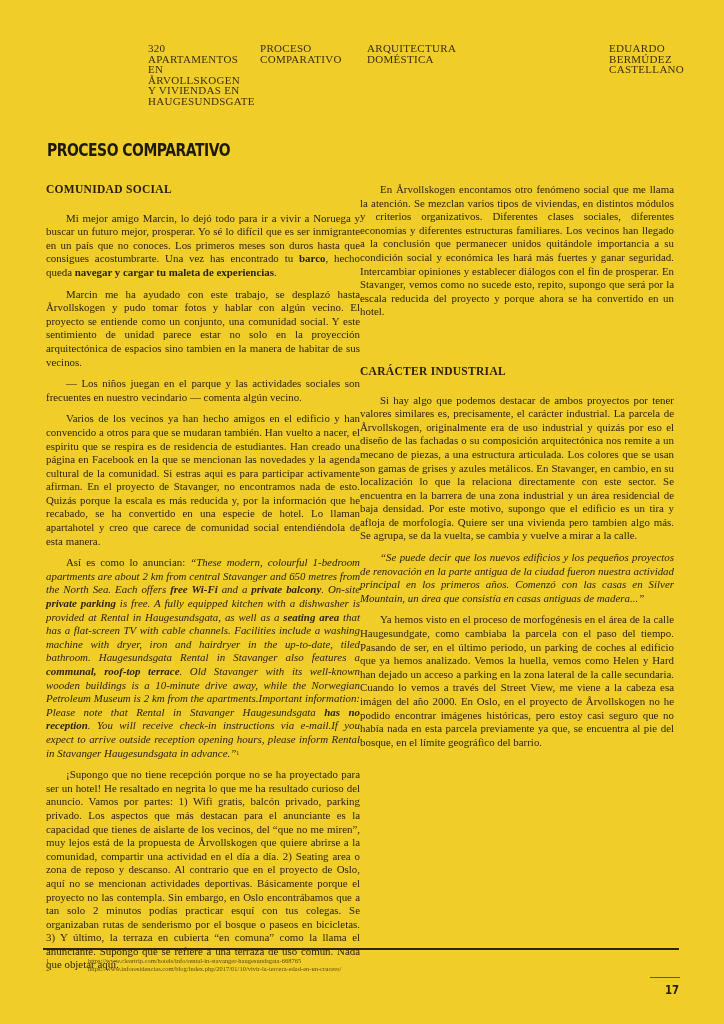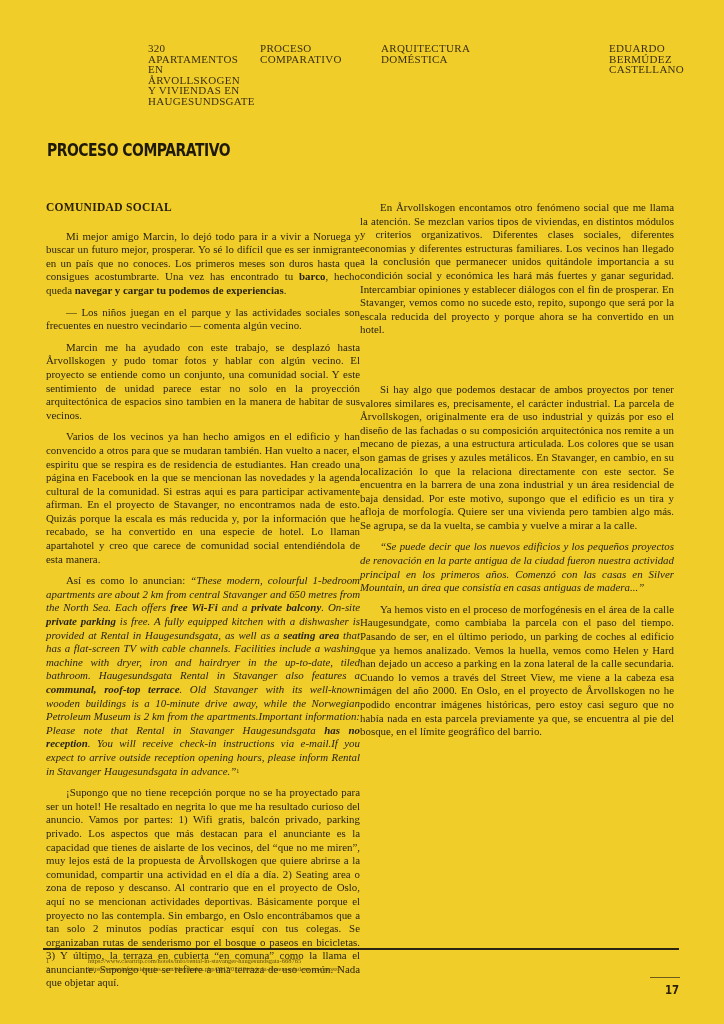--- a/index.html
+++ b/index.html
@@ -7,32 +7,32 @@
     width: 724px; height: 1024px;
     background: #f1cd2a;
     position: relative;
     overflow: hidden;
     color: #2a2410;
     font-family: "Liberation Serif", "DejaVu Serif", serif;
   }
   .hdr { position: absolute; top: 43px; font-size: 11px; line-height: 10.5px; letter-spacing: 0.3px; color: #3a3010; text-transform: uppercase; }
   .hdr1 { left: 148px; width: 100px; }
   .hdr2 { left: 260px; width: 100px; }
-  .hdr3 { left: 367px; width: 110px; margin-left: 14px; }
+  .hdr3 { left: 367px; width: 110px; }
   .hdr4 { left: 585px; width: 110px; margin-left: 24px; }
 
   .page-title {
     position: absolute; left: 47px; top: 140px;
     font-family: "DejaVu Sans", sans-serif; font-weight: bold;
     font-size: 17px; letter-spacing: -0.6px; color: #1f1a08;
     transform: scaleX(0.82); transform-origin: left top;
     text-transform: uppercase;
   }
 
-  .col { position: absolute; width: 314px; font-size: 10.9px; line-height: 13.6px; text-align: justify; hyphens: auto; margin-top: 18px; }
+  .col { position: absolute; width: 314px; font-size: 10.9px; line-height: 13.6px; text-align: justify; hyphens: auto; }
   .col-left { left: 46px; top: 183px; }
   .col-right { left: 360px; top: 183px; }
 
   h2.section { font-size: 11.5px; font-weight: bold; margin: 0 0 15px 0; letter-spacing: 0.3px; color: #2a2005; }
   p { margin: 0 0 8px 0; text-indent: 20px; }
   .spacer { height: 38px; }
   b { font-weight: bold; }
   i { font-style: italic; }
   sup { font-size: 6px; vertical-align: top; }
 
@@ -50,31 +50,32 @@
 
 <div class="hdr hdr1">320 APARTAMENTOS EN ÅRVOLLSKOGEN Y VIVIENDAS EN HAUGESUNDSGATE</div>
 <div class="hdr hdr2">PROCESO COMPARATIVO</div>
 <div class="hdr hdr3">ARQUITECTURA DOMÉSTICA</div>
 <div class="hdr hdr4">EDUARDO BERMÚDEZ CASTELLANO</div>
 
 <div class="page-title">PROCESO COMPARATIVO</div>
 
 <div class="col col-left">
   <h2 class="section">COMUNIDAD SOCIAL</h2>
-  <p><span>Mi mejor amigo Marcin, lo dejó todo para ir a vivir a Noruega y buscar un futuro mejor, prosperar. Yo sé lo difícil que es ser inmigrante en un país que no conoces. Los primeros meses son duros hasta que consigues acostumbrarte. Una vez has encontrado tu </span><b>barco</b><span>, hecho queda </span><b>navegar y cargar tu podemos de experiencias</b><span>.</span></p>
+  <p><span>Mi mejor amigo Marcin, lo dejó todo para ir a vivir a Noruega y buscar un futuro mejor, prosperar. Yo sé lo difícil que es ser inmigrante en un país que no conoces. Los primeros meses son duros hasta que consigues acostumbrarte. Una vez has encontrado tu </span><b>barco</b><span>, hecho queda </span><b>navegar y cargar tu maleta de experiencias</b><span>.</span></p>
+  <p>Marcin me ha ayudado con este trabajo, se desplazó hasta Årvollskogen y pudo tomar fotos y hablar con algún vecino. El proyecto se entiende como un conjunto, una comunidad social. Y este sentimiento de unidad parece estar no solo en la proyección arquitectónica de espacios sino tambien en la manera de habitar de sus vecinos.</p>
   <p>— Los niños juegan en el parque y las actividades sociales son frecuentes en nuestro vecindario — comenta algún vecino.</p>
-  <p>Marcin me ha ayudado con este trabajo, se desplazó hasta Årvollskogen y pudo tomar fotos y hablar con algún vecino. El proyecto se entiende como un conjunto, una comunidad social. Y este sentimiento de unidad parece estar no solo en la proyección arquitectónica de espacios sino tambien en la manera de habitar de sus vecinos.</p>
   <p>Varios de los vecinos ya han hecho amigos en el edificio y han convencido a otros para que se mudaran también. Han vuelto a nacer, el espiritu que se respira es de residencia de estudiantes. Han creado una página en Facebook en la que se mencionan las novedades y la agenda cultural de la comunidad. Si estras aqui es para participar activamente afirman. En el proyecto de Stavanger, no encontramos nada de esto. Quizás porque la escala es más reducida y, por la información que he recabado, se ha convertido en una especie de hotel. Lo llaman apartahotel y creo que carece de comunidad social entendiéndola de esta manera.</p>
   <p><span>Así es como lo anuncian: </span><i>“These modern, colourful 1-bedroom apartments are about 2 km from central Stavanger and 650 metres from the North Sea. Each offers </i><i><b>free Wi-Fi</b></i><i> and a </i><i><b>private balcony</b></i><i>. On-site </i><i><b>private parking</b></i><i> is free. A fully equipped kitchen with a dishwasher is provided at Rental in Haugesundsgata, as well as a </i><i><b>seating area</b></i><i> that has a flat-screen TV with cable channels. Facilities include a washing machine with dryer, iron and hairdryer in the up-to-date, tiled bathroom. Haugesundsgata Rental in Stavanger also features a </i><i><b>communal, roof-top terrace</b></i><i>. Old Stavanger with its well-known wooden buildings is a 10-minute drive away, while the Norwegian Petroleum Museum is 2 km from the apartments.Important information: Please note that Rental in Stavanger Haugesundsgata </i><i><b>has no reception</b></i><i>. You will receive check-in instructions via e-mail.If you expect to arrive outside reception opening hours, please inform Rental in Stavanger Haugesundsgata in advance.”</i><sup>1</sup></p>
   <p>¡Supongo que no tiene recepción porque no se ha proyectado para ser un hotel! He resaltado en negrita lo que me ha resultado curioso del anuncio. Vamos por partes: 1) Wifi gratis, balcón privado, parking privado. Los aspectos que más destacan para el anunciante es la capacidad que tienes de aislarte de los vecinos, del “que no me miren”, muy lejos está de la propuesta de Årvollskogen que quiere abrirse a la comunidad, compartir una actividad en el día a día. 2) Seating area o zona de reposo y descanso. Al contrario que en el proyecto de Oslo, aquí no se mencionan actividades deportivas. Básicamente porque el proyecto no las contempla. Sin embargo, en Oslo encontrábamos que a tan solo 2 minutos podías practicar esquí con tus colegas. Se organizaban rutas de senderismo por el bosque o paseos en bicicletas. 3) Y último, la terraza en cubierta “en comuna” como la llama el anunciante. Supongo que se refiere a una terraza de uso común. Nada que objetar aquí.</p>
 </div>
 
 <div class="col col-right">
   <p>En Årvollskogen encontamos otro fenómeno social que me llama la atención. Se mezclan varios tipos de viviendas, en distintos módulos y criterios organizativos. Diferentes clases sociales, diferentes economias y diferentes estructuras familiares. Los vecinos han llegado a la conclusión que permanecer unidos quitándole importancia a su condición social y económica les hará más fuertes y ganar seguridad. Intercambiar opiniones y establecer diálogos con el fin de prosperar. En Stavanger, vemos como no sucede esto, repito, supongo que será por la escala reducida del proyecto y porque ahora se ha convertido en un hotel.</p>
   <div class="spacer"></div>
+  <h2 class="section">CARÁCTER INDUSTRIAL</h2>
   <p>Si hay algo que podemos destacar de ambos proyectos por tener valores similares es, precisamente, el carácter industrial. La parcela de Årvollskogen, originalmente era de uso industrial y quizás por eso el diseño de las fachadas o su composición arquitectónica nos remite a un mecano de piezas, a una estructura articulada. Los colores que se usan son gamas de grises y azules metálicos. En Stavanger, en cambio, en su localización lo que la relaciona directamente con este sector. Se encuentra en la barrera de una zona industrial y un área residencial de baja densidad. Por este motivo, supongo que el edificio es un tira y afloja de morfología. Quiere ser una vivienda pero tambien algo más. Se agrupa, se da la vuelta, se cambia y vuelve a mirar a la calle.</p>
   <p><i>“Se puede decir que los nuevos edificios y los pequeños proyectos de renovación en la parte antigua de la ciudad fueron nuestra actividad principal en los primeros años. Comenzó con las casas en Silver Mountain, un área que consistía en casas antiguas de madera...”</i></p>
   <p>Ya hemos visto en el proceso de morfogénesis en el área de la calle Haugesundgate, como cambiaba la parcela con el paso del tiempo. Pasando de ser, en el último periodo, un parking de coches al edificio que ya hemos analizado. Vemos la huella, vemos como Helen y Hard han dejado un acceso a parking en la zona lateral de la calle secundaria. Cuando lo vemos a través del Street View, me viene a la cabeza esa imágen del año 2000. En Oslo, en el proyecto de Årvollskogen  no he podido encontrar imágenes históricas, pero estoy casi seguro que no había nada en esta parcela previamente ya que, se encuentra al pie del bosque, en el límite geográfico del barrio.</p>
 </div>
 
 <div class="rule"></div>
 <div class="fn fn1"><span class="num">1</span><span>https://www.cleartrip.com/hotels/info/rental-in-stavanger-haugesundsgata-668765</span></div>
 <div class="fn fn2"><span class="num">2</span><span>https://www.inforesidencias.com/blog/index.php/2017/01/10/vivir-la-tercera-edad-en-un-crucero/</span></div>
 
 <div class="pn-rule"></div>

